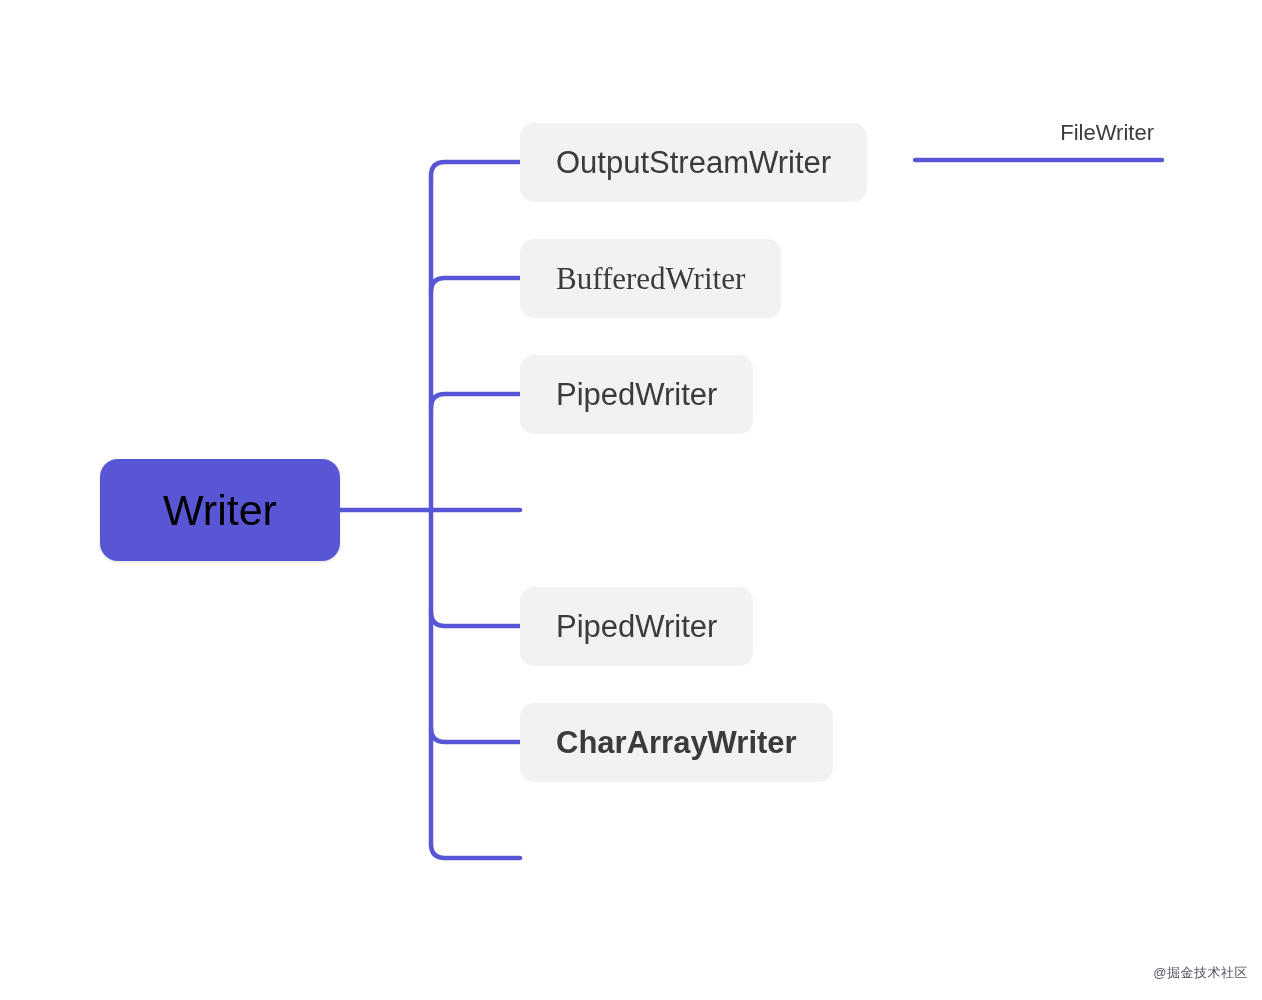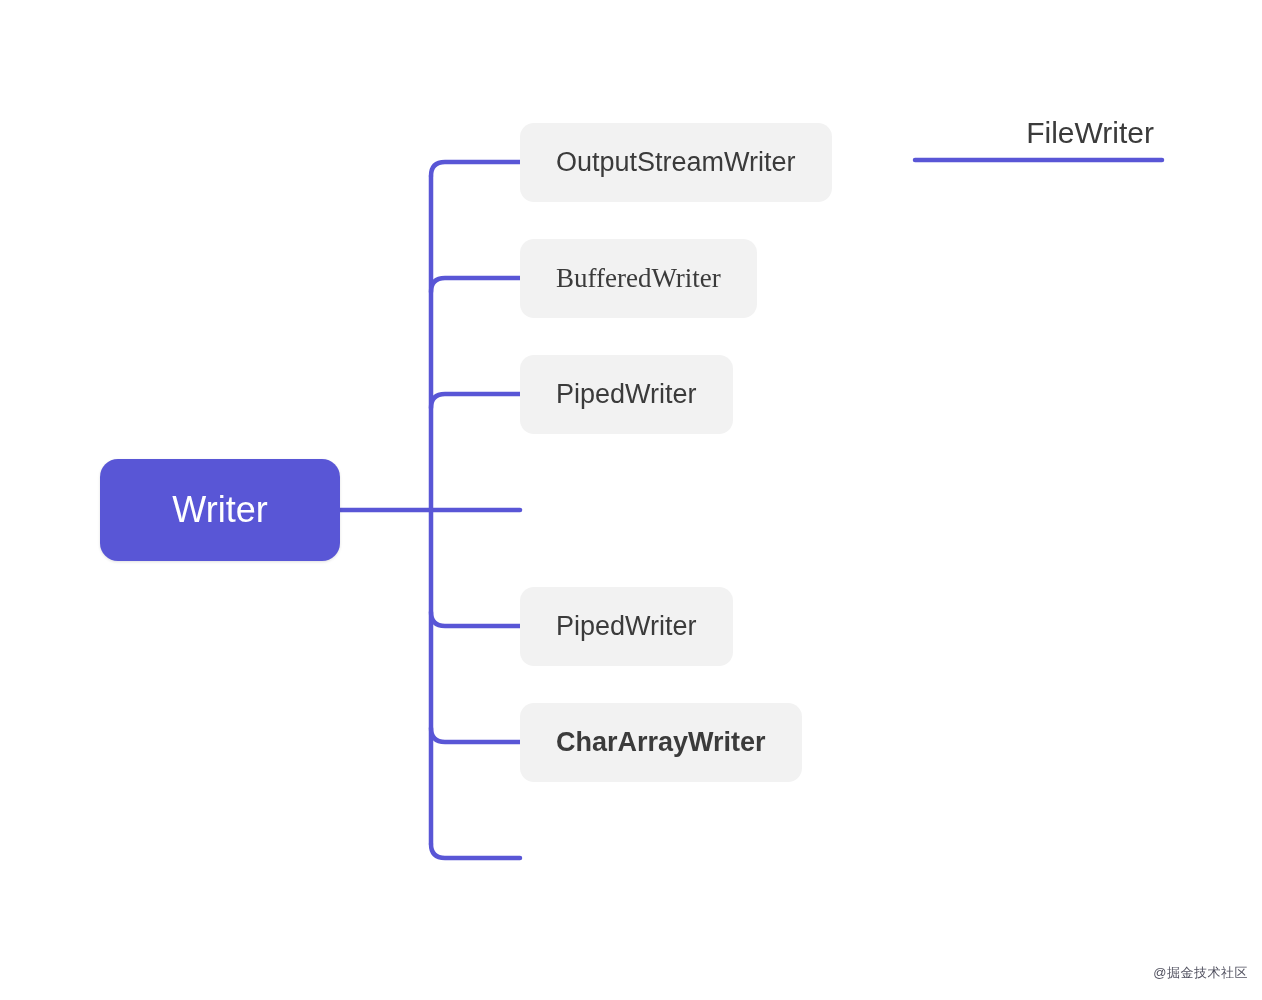--- a/index.html
+++ b/index.html
@@ -30,58 +30,58 @@
     stroke-linecap: round;
   }
   .root-node {
     position: absolute;
     left: 100px;
     top: 459px;
     width: 240px;
     height: 102px;
     background: #5956d6;
     border-radius: 18px;
-    color: #ffffff;
-    font-size: 36px;
+    color: #000000;
+    font-size: 43px;
     display: flex;
     align-items: center;
     justify-content: center;
     box-shadow: 0 1px 3px rgba(0,0,0,0.12);
   }
   .child-node {
     position: absolute;
     left: 520px;
     height: 79px;
     line-height: 79px;
     padding: 0 36px;
     background: #f2f2f2;
     border-radius: 14px;
     color: #3b3b3b;
-    font-size: 27px;
+    font-size: 31px;
     white-space: nowrap;
   }
   .child-0 { top: 123px; }
   .child-1 { top: 239px; font-family: Liberation Serif, serif; }
   .child-2 { top: 355px; }
   .child-3 { top: 471px; }
   .child-4 { top: 587px; }
   .child-5 { top: 703px; font-weight: bold; }
   .child-6 { top: 819px; }
   .leaf-node {
     position: absolute;
     left: 917px;
     top: 112px;
     width: 245px;
     height: 46px;
     line-height: 42px;
     text-align: right;
     padding-right: 8px;
     box-sizing: border-box;
     color: #3b3b3b;
-    font-size: 30px;
+    font-size: 22px;
     white-space: nowrap;
   }
   .watermark {
     position: absolute;
     right: 14px;
     bottom: 18px;
     font-size: 13px;
     color: #3d3d4d;
     opacity: 0.9;
     letter-spacing: 0.5px;

